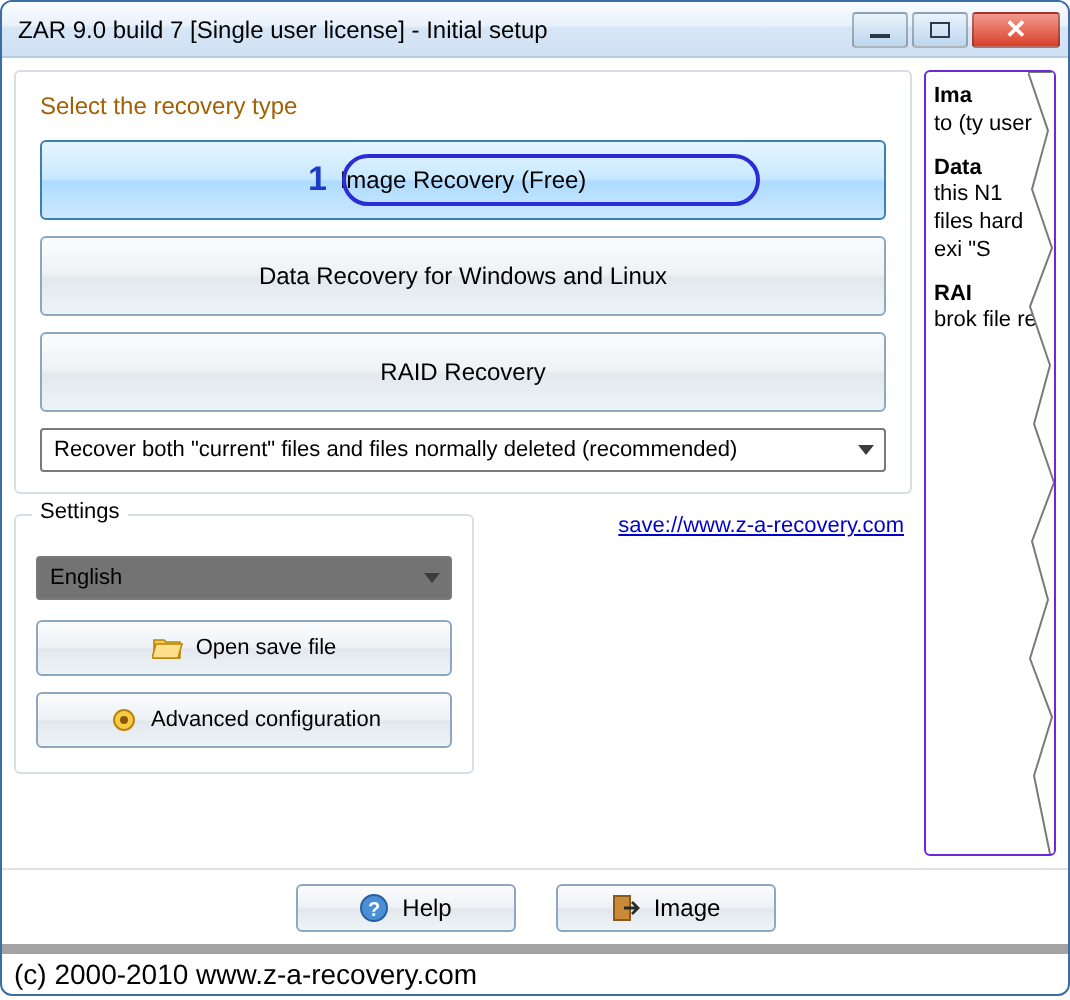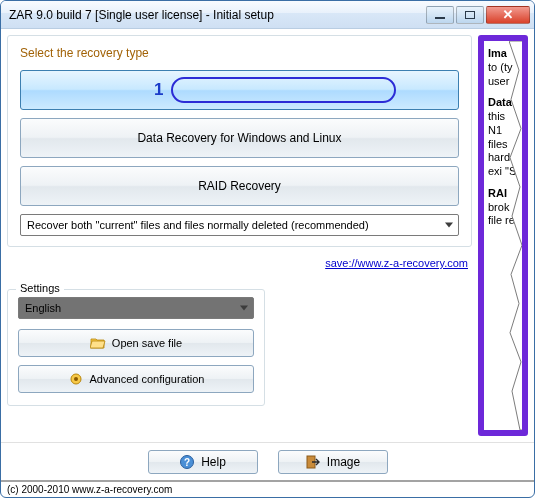--- a/index.html
+++ b/index.html
@@ -28,38 +28,38 @@
 
 .big-btn { width: 100%; height: 40px; border: 1px solid #8da7bf; border-radius: 3px; background: linear-gradient(to bottom, #fbfcfd 0%, #eef2f5 48%, #e2e8ed 52%, #eef3f7 100%); font-size: 12px; color: #000; display: flex; align-items: center; justify-content: center; margin-bottom: 8px; cursor: pointer; position: relative; }
 .big-btn.highlighted { background: linear-gradient(to bottom, #e7f5ff 0%, #c8e9ff 48%, #aedbff 52%, #cceaff 100%); border-color: #3c7fb1; }
 .blue-ellipse { position: absolute; left: 150px; right: 62px; top: 6px; bottom: 6px; border: 2px solid #2c2cd6; border-radius: 16px; pointer-events: none; }
 .step-num { position: absolute; left: 133px; color: #1a3cc9; font-weight: bold; font-size: 17px; pointer-events: none; }
 
 .dropdown-wide { width: 100%; height: 22px; border: 1px solid #7a7a7a; border-radius: 2px; font-size: 11px; padding: 1px 18px 1px 6px; display: flex; align-items: center; background: #fff; position: relative; cursor: pointer; margin-top: 6px; }
 .dropdown-wide .arrow, .dropdown-sm .arrow { position: absolute; right: 5px; top: 50%; transform: translateY(-50%); width: 0; height: 0; border-left: 4px solid transparent; border-right: 4px solid transparent; border-top: 5px solid #3c3c3c; }
 
 .settings-row { display: flex; gap: 12px; margin-top: 10px; align-items: flex-start; }
-.settings-panel { width: 258px; border: 1px solid #d5dfe5; border-radius: 3px; padding: 7px 10px 12px 10px; position: relative; margin-top: 32px; }
+.settings-panel { width: 230px; border: 1px solid #d5dfe5; border-radius: 3px; padding: 20px 10px 12px 10px; position: relative; }
 .settings-legend { position: absolute; top: -8px; left: 8px; background: #fff; padding: 0 4px; font-size: 11px; color: #000; }
 .dropdown-sm { width: 100%; height: 22px; border: 1px solid #7a7a7a; border-radius: 2px; font-size: 11px; padding: 1px 18px 1px 6px; display: flex; align-items: center; background: #737373; position: relative; cursor: pointer; margin-bottom: 10px; }
 .small-btn { width: 100%; height: 28px; border: 1px solid #8da7bf; border-radius: 3px; background: linear-gradient(to bottom, #fbfcfd 0%, #eef2f5 48%, #e2e8ed 52%, #eef3f7 100%); font-size: 11px; display: flex; align-items: center; justify-content: center; gap: 6px; margin-bottom: 8px; cursor: pointer; }
 .small-btn:last-child { margin-bottom: 0; }
 
 .link { color: #0000cc; text-decoration: underline; font-size: 11px; align-self: flex-end; cursor: pointer; margin-top: auto; }
 .link-wrap { flex: 1; display: flex; flex-direction: column; justify-content: flex-end; padding-bottom: 6px; padding-right: 4px; align-items: flex-end; }
 
-.info-panel { width: 50px; border: 6px solid #6d28d9; border-radius: 3px; padding: 6px 4px; font-size: 11px; line-height: 1.25; color: #000; overflow: hidden; position: relative; }
+.info-panel { width: 66px; border: 1px solid #6d28d9; border-radius: 3px; padding: 6px 4px; font-size: 11px; line-height: 1.25; color: #000; overflow: hidden; position: relative; }
 .info-panel .zig { position: absolute; right: -1px; top: 0; bottom: 0; }
 .info-panel p { margin-bottom: 8px; }
 .info-panel b { font-weight: bold; }
 
 .footer-bar { height: 38px; display: flex; align-items: center; justify-content: center; gap: 20px; border-top: 1px solid #e1e1e1; }
 .footer-btn { width: 110px; height: 24px; border: 1px solid #8da7bf; border-radius: 3px; background: linear-gradient(to bottom, #fbfcfd 0%, #eef2f5 48%, #e2e8ed 52%, #eef3f7 100%); font-size: 12px; display: flex; align-items: center; justify-content: center; gap: 6px; cursor: pointer; }
 
-.copyright { font-size: 10px; padding: 2px 6px; border-top: 2px solid #a3a3a3; }
+.copyright { font-size: 14px; padding: 2px 6px; border-top: 5px solid #a3a3a3; }
 
 .ico { width: 16px; height: 16px; display: inline-block; }
 </style>
 </head>
 <body>
 
 <div class="window">
 
   <div class="titlebar">
     <span class="titlebar-text">ZAR 9.0 build 7 [Single user license] - Initial setup</span>
@@ -77,20 +77,21 @@
   </div>
 
   <div class="window-body">
     <div class="left-col">
 
       <div class="group-panel recovery-panel">
         <div class="sel-label">Select the recovery type</div>
 
         <div class="big-btn highlighted">
           <span class="step-num">1</span>
+          <span>Image Recovery (Free)</span>
           <span class="blue-ellipse"></span>
         </div>
 
         <div class="big-btn">
           <span>Data Recovery for Windows and Linux</span>
         </div>
 
         <div class="big-btn">
           <span>RAID Recovery</span>
         </div>

